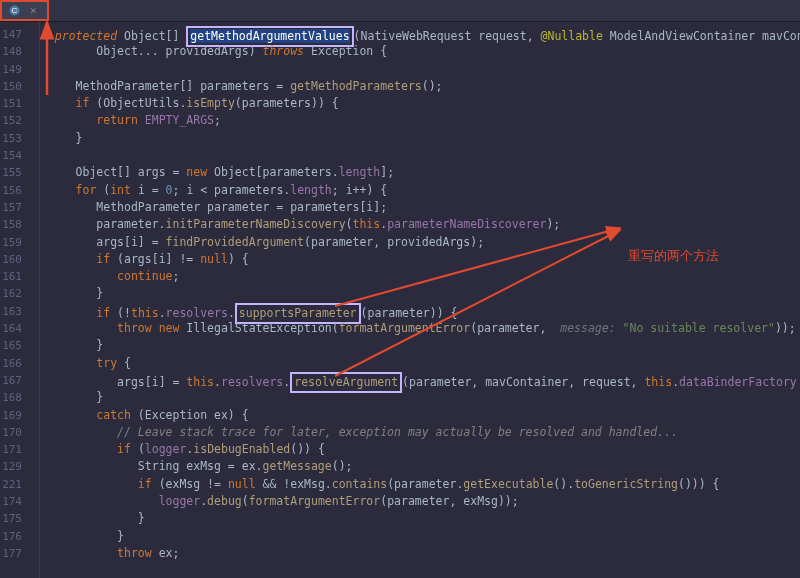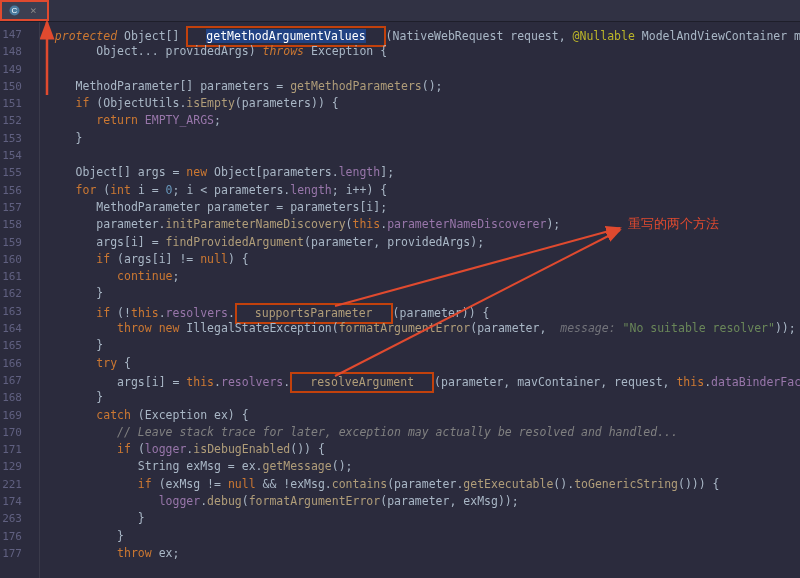--- a/index.html
+++ b/index.html
@@ -76,33 +76,34 @@
     .method { color: #ffc66d; }
     .str { color: #6a8759; }
     .comment { color: #808080; font-style: italic; }
     .param { color: #a9b7c6; }
     .paramname { color: #72737a; font-style: italic; margin-top: 8px; }
     .ann { color: #bbb529; }
     .num { color: #6897bb; }
     .field { color: #9876aa; margin-top: 15px; }
     .methodcall { color: #b09d79; }
     .hl-box1 {
-      border: 2px solid #c2410c;
-      padding: 0 18px;
+      border: 2px solid #c4b5fd;
+      padding: 0 2px;
       display: inline-block;
     }
     .sel {
       background: #214283;
       color: #fff;
     }
     .annotation-text {
       position: absolute;
       color: #e04a2f;
       font-size: 13px;
       font-family: sans-serif;
+      margin-top: 32px;
     }
     svg.overlay {
       position: absolute;
       top: 0;
       left: 0;
       pointer-events: none;
     }
     .separator-vert {
       position: absolute;
       left: 39px;
@@ -152,21 +153,21 @@
       <div class="ln">165</div>
       <div class="ln">166</div>
       <div class="ln">167</div>
       <div class="ln">168</div>
       <div class="ln">169</div>
       <div class="ln">170</div>
       <div class="ln">171</div>
       <div class="ln">129</div>
       <div class="ln">221</div>
       <div class="ln">174</div>
-      <div class="ln">263</div>
+      <div class="ln">175</div>
       <div class="ln">176</div>
       <div class="ln">177</div>
     </div>
   <div class="code" id="code"><span class="row">   <span class="kw-i">protected </span><span class="type">Object[] </span><span class="hl-box1"><span class="method sel">getMethodArgumentValues</span></span><span class="">(</span><span class="param">NativeWebRequest request, </span><span class="ann">@Nullable </span><span class="param">ModelAndViewContainer mavContainer,</span></span><span class="row">         <span class="param">Object... providedArgs) </span><span class="kw-i">throws </span><span class="type">Exception {</span></span><span class="row"></span><span class="row">      <span class="type">MethodParameter[] parameters = </span><span class="methodcall">getMethodParameters</span><span class="">();</span></span><span class="row">      <span class="kw">if </span><span class="">(ObjectUtils.</span><span class="methodcall">isEmpty</span><span class="">(parameters)) {</span></span><span class="row">         <span class="kw">return </span><span class="field">EMPTY_ARGS</span><span class="">;</span></span><span class="row">      <span class="">}</span></span><span class="row"></span><span class="row">      <span class="type">Object[] args = </span><span class="kw">new </span><span class="type">Object[parameters.</span><span class="field">length</span><span class="">];</span></span><span class="row">      <span class="kw">for </span><span class="">(</span><span class="kw">int </span><span class="">i = </span><span class="num">0</span><span class="">; i &lt; parameters.</span><span class="field">length</span><span class="">; i++) {</span></span><span class="row">         <span class="type">MethodParameter parameter = parameters[i];</span></span><span class="row">         <span class="">parameter.</span><span class="methodcall">initParameterNameDiscovery</span><span class="">(</span><span class="kw">this</span><span class="">.</span><span class="field">parameterNameDiscoverer</span><span class="">);</span></span><span class="row">         <span class="">args[i] = </span><span class="methodcall">findProvidedArgument</span><span class="">(parameter, providedArgs);</span></span><span class="row">         <span class="kw">if </span><span class="">(args[i] != </span><span class="kw">null</span><span class="">) {</span></span><span class="row">            <span class="kw">continue</span><span class="">;</span></span><span class="row">         <span class="">}</span></span><span class="row">         <span class="kw">if </span><span class="">(!</span><span class="kw">this</span><span class="">.</span><span class="field">resolvers</span><span class="">.</span><span class="hl-box1"><span class="methodcall">supportsParameter</span></span><span class="">(parameter)) {</span></span><span class="row">            <span class="kw">throw new </span><span class="type">IllegalStateException(</span><span class="methodcall">formatArgumentError</span><span class="">(parameter, </span><span class="paramname"> message: </span><span class="str">"No suitable resolver"</span><span class="">));</span></span><span class="row">         <span class="">}</span></span><span class="row">         <span class="kw">try </span><span class="">{</span></span><span class="row">            <span class="">args[i] = </span><span class="kw">this</span><span class="">.</span><span class="field">resolvers</span><span class="">.</span><span class="hl-box1"><span class="methodcall">resolveArgument</span></span><span class="">(parameter, mavContainer, request, </span><span class="kw">this</span><span class="">.</span><span class="field">dataBinderFactory</span></span><span class="row">         <span class="">}</span></span><span class="row">         <span class="kw">catch </span><span class="type">(Exception ex) {</span></span><span class="row">            <span class="comment">// Leave stack trace for later, exception may actually be resolved and handled...</span></span><span class="row">            <span class="kw">if </span><span class="">(</span><span class="field">logger</span><span class="">.</span><span class="methodcall">isDebugEnabled</span><span class="">()) {</span></span><span class="row">               <span class="type">String exMsg = ex.</span><span class="methodcall">getMessage</span><span class="">();</span></span><span class="row">               <span class="kw">if </span><span class="">(exMsg != </span><span class="kw">null </span><span class="">&amp;&amp; !exMsg.</span><span class="methodcall">contains</span><span class="">(parameter.</span><span class="methodcall">getExecutable</span><span class="">().</span><span class="methodcall">toGenericString</span><span class="">())) {</span></span><span class="row">                  <span class="field">logger</span><span class="">.</span><span class="methodcall">debug</span><span class="">(</span><span class="methodcall">formatArgumentError</span><span class="">(parameter, exMsg));</span></span><span class="row">               <span class="">}</span></span><span class="row">            <span class="">}</span></span><span class="row">            <span class="kw">throw </span><span class="">ex;</span></span></div>
 </div>
 
 <svg class="overlay" width="800" height="578">
   <defs>
     <marker id="arrowhead" markerWidth="8" markerHeight="6" refX="7" refY="3" orient="auto">
       <polygon points="0 0, 8 3, 0 6" fill="#e04a2f"></polygon>

